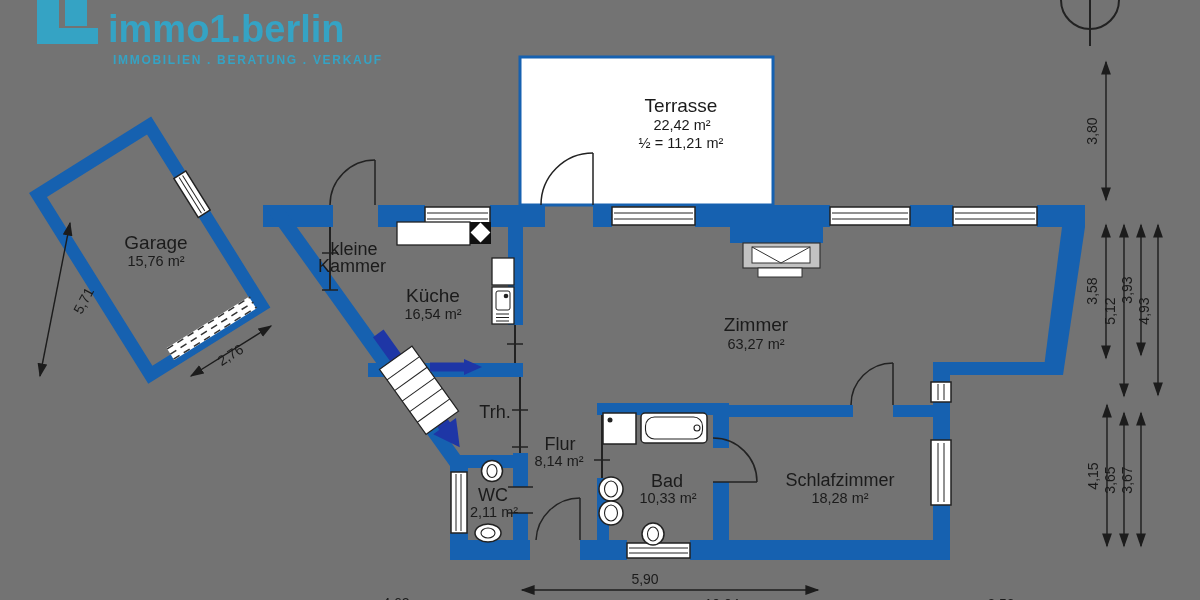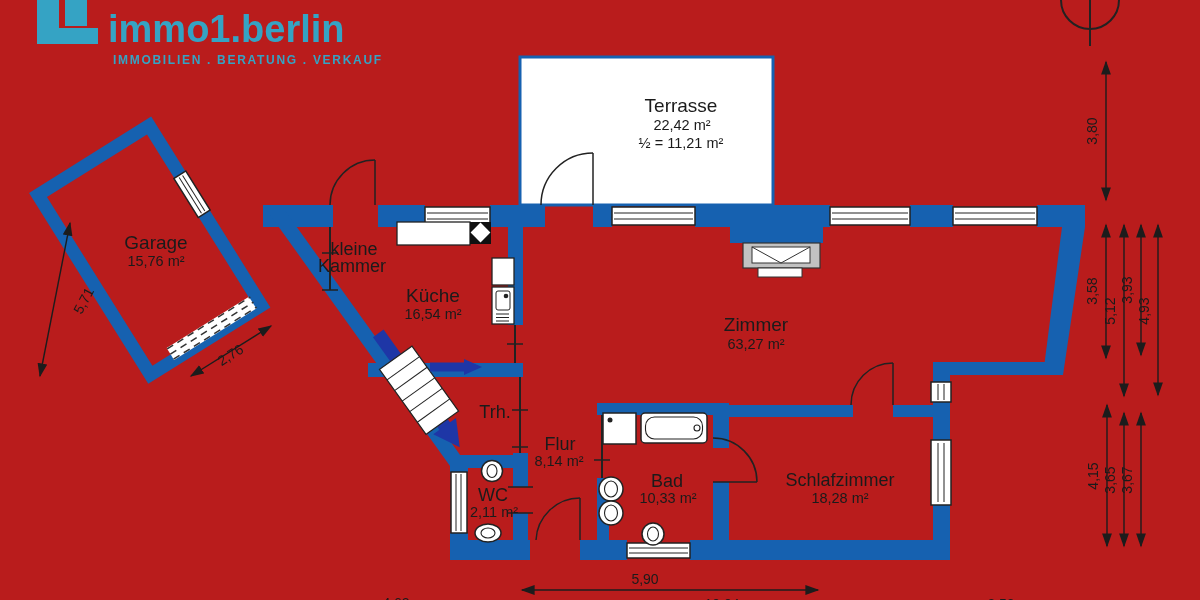--- a/index.html
+++ b/index.html
@@ -1,16 +1,16 @@
 <!DOCTYPE html>
 <html><head>
 <meta charset="utf-8">
 <style>
   html,body{margin:0;padding:0;background:#ffffff;}
-  #stage{position:relative;width:1200px;height:600px;background:#b91c1c;overflow:hidden;
+  #stage{position:relative;width:1200px;height:600px;background:#737373;overflow:hidden;
          font-family:"Liberation Sans","DejaVu Sans",sans-serif;}
   svg text{font-family:"Liberation Sans","DejaVu Sans",sans-serif;fill:#1b1b1b;}
   .rname{font-size:18px;}
   .rname-lg{font-size:19px;}
   .rarea{font-size:14.5px;}
   .dim{font-size:14px;}
   .brand{font-size:38px;font-weight:bold;fill:#35a3c4;}
   .tagline{font-size:12px;letter-spacing:1.7px;fill:#35a3c4;font-weight:bold;}
 </style>
 </head>

